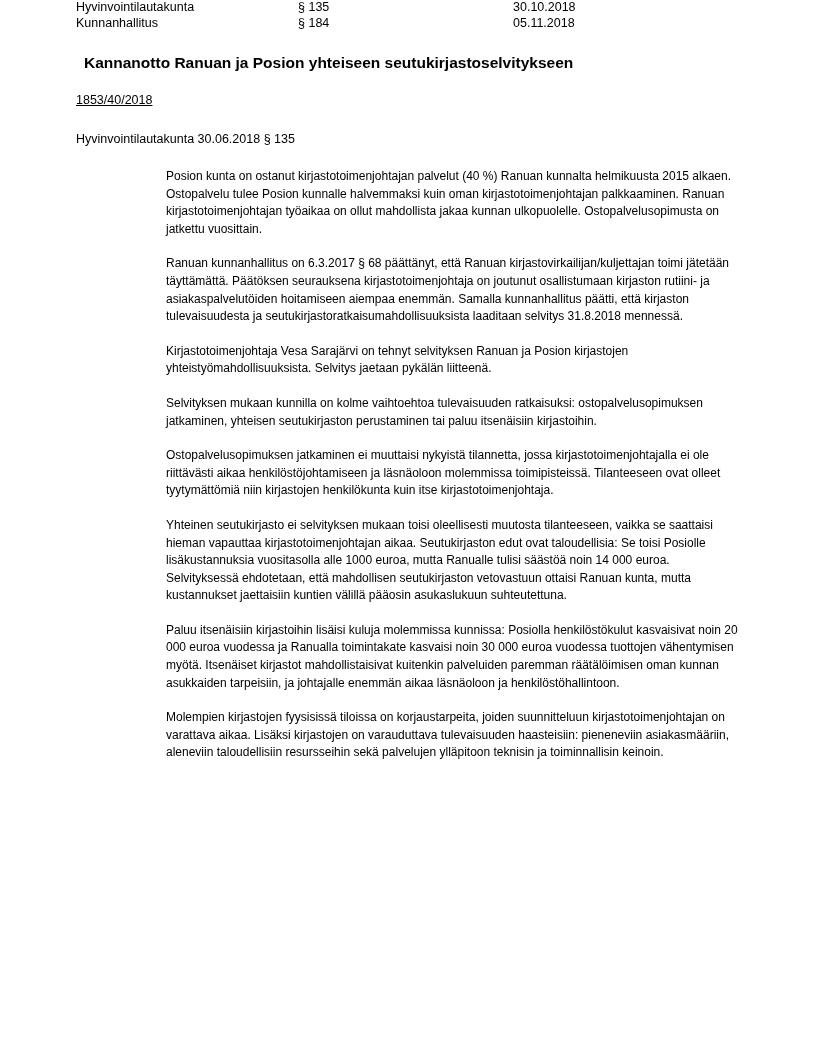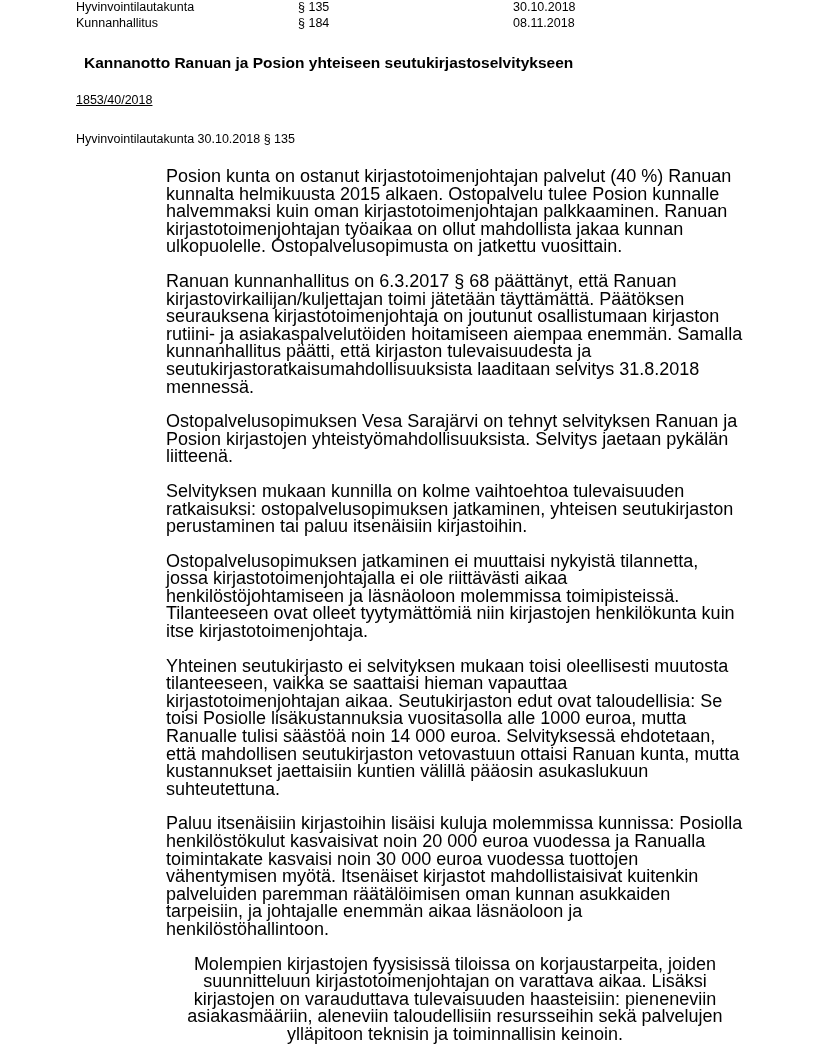--- a/index.html
+++ b/index.html
@@ -53,60 +53,59 @@
   .doc-ref {
     font-size: 12.5px;
     line-height: 15.5px;
     margin: 23px 0 0 0;
   }
   .body-block {
     margin-top: 21px;
     padding-left: 90px;
   }
   .body-block p {
-    font-size: 18px;
+    font-size: 12px;
     line-height: 17.6px;
     margin: 0 0 17px 0;
     text-align: left;
   }
   .body-block p:last-child {
     margin-bottom: 8px;
-    text-align: center;
   }
 </style>
 </head>
 <body>
 
 <div class="page">
 
   <table class="meta-table">
     <tbody>
       <tr>
         <td class="meta-col-body">Hyvinvointilautakunta</td>
         <td class="meta-col-section">§ 135</td>
         <td class="meta-col-date">30.10.2018</td>
       </tr>
       <tr>
         <td class="meta-col-body">Kunnanhallitus</td>
         <td class="meta-col-section">§ 184</td>
-        <td class="meta-col-date">08.11.2018</td>
+        <td class="meta-col-date">05.11.2018</td>
       </tr>
     </tbody>
   </table>
 
   <h1 class="doc-title">Kannanotto Ranuan ja Posion yhteiseen seutukirjastoselvitykseen</h1>
 
   <div class="doc-id">1853/40/2018</div>
 
-  <div class="doc-ref">Hyvinvointilautakunta 30.10.2018 § 135</div>
+  <div class="doc-ref">Hyvinvointilautakunta 30.06.2018 § 135</div>
 
   <div class="body-block">
     <p>Posion kunta on ostanut kirjastotoimenjohtajan palvelut (40 %) Ranuan kunnalta helmikuusta 2015 alkaen. Ostopalvelu tulee Posion kunnalle halvemmaksi kuin oman kirjastotoimenjohtajan palkkaaminen. Ranuan kirjastotoimenjohtajan työaikaa on ollut mahdollista jakaa kunnan ulkopuolelle. Ostopalvelusopimusta on jatkettu vuosittain.</p>
     <p>Ranuan kunnanhallitus on 6.3.2017 § 68 päättänyt, että Ranuan kirjastovirkailijan/kuljettajan toimi jätetään täyttämättä. Päätöksen seurauksena kirjastotoimenjohtaja on joutunut osallistumaan kirjaston rutiini- ja asiakaspalvelutöiden hoitamiseen aiempaa enemmän. Samalla kunnanhallitus päätti, että kirjaston tulevaisuudesta ja seutukirjastoratkaisumahdollisuuksista laaditaan selvitys 31.8.2018 mennessä.</p>
-    <p>Ostopalvelusopimuksen Vesa Sarajärvi on tehnyt selvityksen Ranuan ja Posion kirjastojen yhteistyömahdollisuuksista. Selvitys jaetaan pykälän liitteenä.</p>
+    <p>Kirjastotoimenjohtaja Vesa Sarajärvi on tehnyt selvityksen Ranuan ja Posion kirjastojen yhteistyömahdollisuuksista. Selvitys jaetaan pykälän liitteenä.</p>
     <p>Selvityksen mukaan kunnilla on kolme vaihtoehtoa tulevaisuuden ratkaisuksi: ostopalvelusopimuksen jatkaminen, yhteisen seutukirjaston perustaminen tai paluu itsenäisiin kirjastoihin.</p>
     <p>Ostopalvelusopimuksen jatkaminen ei muuttaisi nykyistä tilannetta, jossa kirjastotoimenjohtajalla ei ole riittävästi aikaa henkilöstöjohtamiseen ja läsnäoloon molemmissa toimipisteissä. Tilanteeseen ovat olleet tyytymättömiä niin kirjastojen henkilökunta kuin itse kirjastotoimenjohtaja.</p>
     <p>Yhteinen seutukirjasto ei selvityksen mukaan toisi oleellisesti muutosta tilanteeseen, vaikka se saattaisi hieman vapauttaa kirjastotoimenjohtajan aikaa. Seutukirjaston edut ovat taloudellisia: Se toisi Posiolle lisäkustannuksia vuositasolla alle 1000 euroa, mutta Ranualle tulisi säästöä noin 14 000 euroa. Selvityksessä ehdotetaan, että mahdollisen seutukirjaston vetovastuun ottaisi Ranuan kunta, mutta kustannukset jaettaisiin kuntien välillä pääosin asukaslukuun suhteutettuna.</p>
     <p>Paluu itsenäisiin kirjastoihin lisäisi kuluja molemmissa kunnissa: Posiolla henkilöstökulut kasvaisivat noin 20 000 euroa vuodessa ja Ranualla toimintakate kasvaisi noin 30 000 euroa vuodessa tuottojen vähentymisen myötä. Itsenäiset kirjastot mahdollistaisivat kuitenkin palveluiden paremman räätälöimisen oman kunnan asukkaiden tarpeisiin, ja johtajalle enemmän aikaa läsnäoloon ja henkilöstöhallintoon.</p>
     <p>Molempien kirjastojen fyysisissä tiloissa on korjaustarpeita, joiden suunnitteluun kirjastotoimenjohtajan on varattava aikaa. Lisäksi kirjastojen on varauduttava tulevaisuuden haasteisiin: pieneneviin asiakasmääriin, aleneviin taloudellisiin resursseihin sekä palvelujen ylläpitoon teknisin ja toiminnallisin keinoin.</p>
   </div>
 
 </div>
 
 </body></html>

